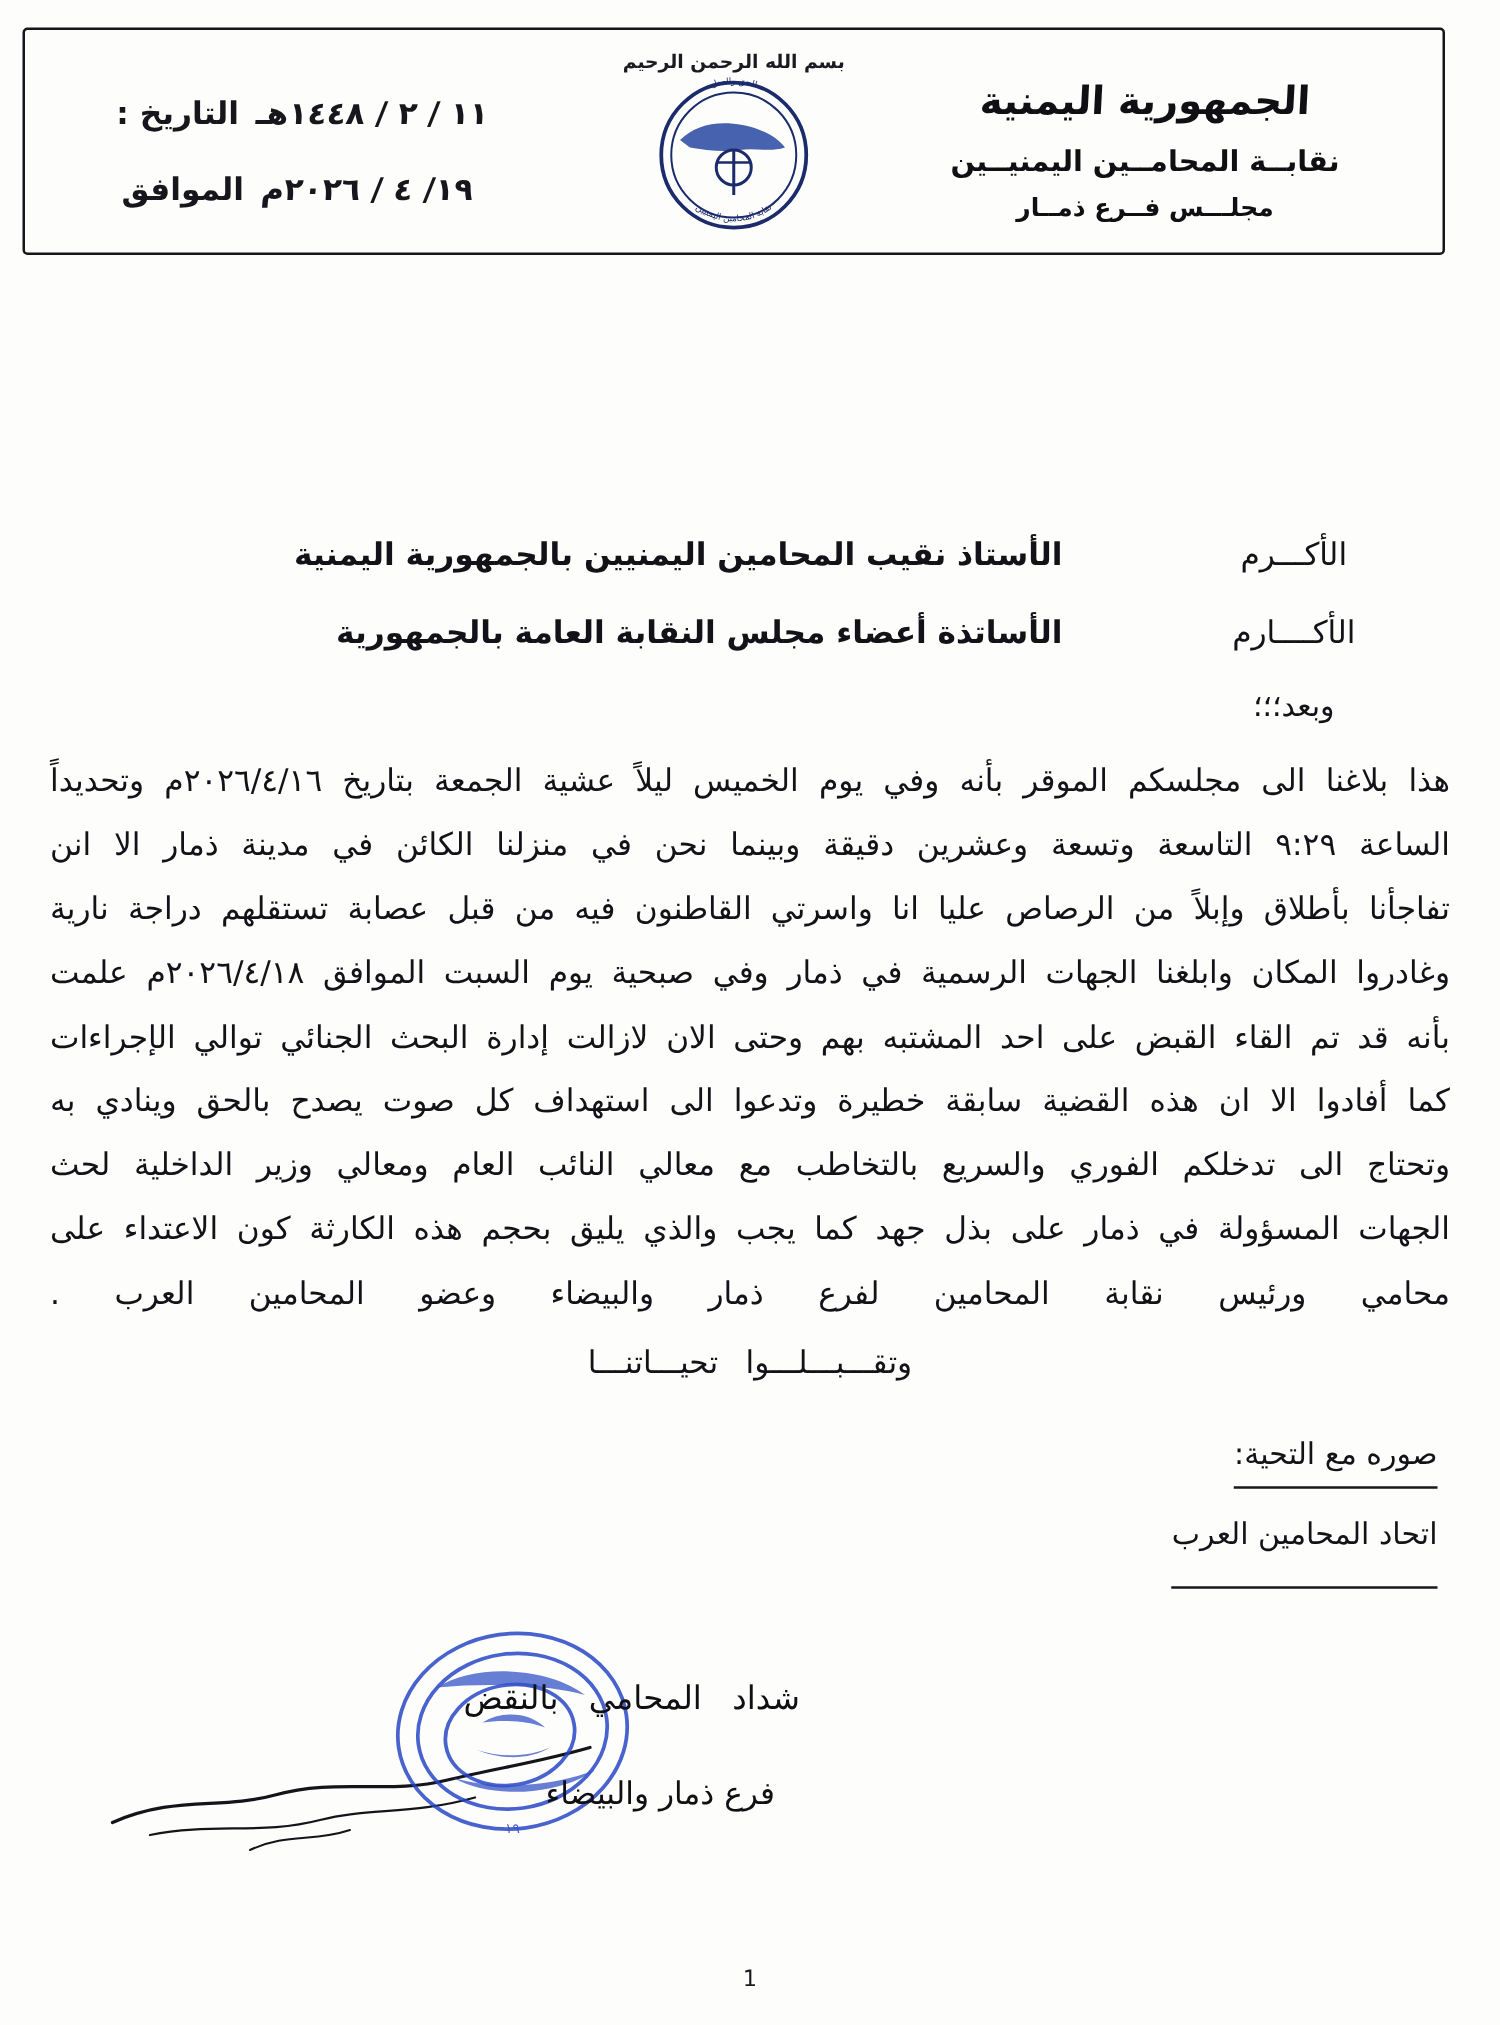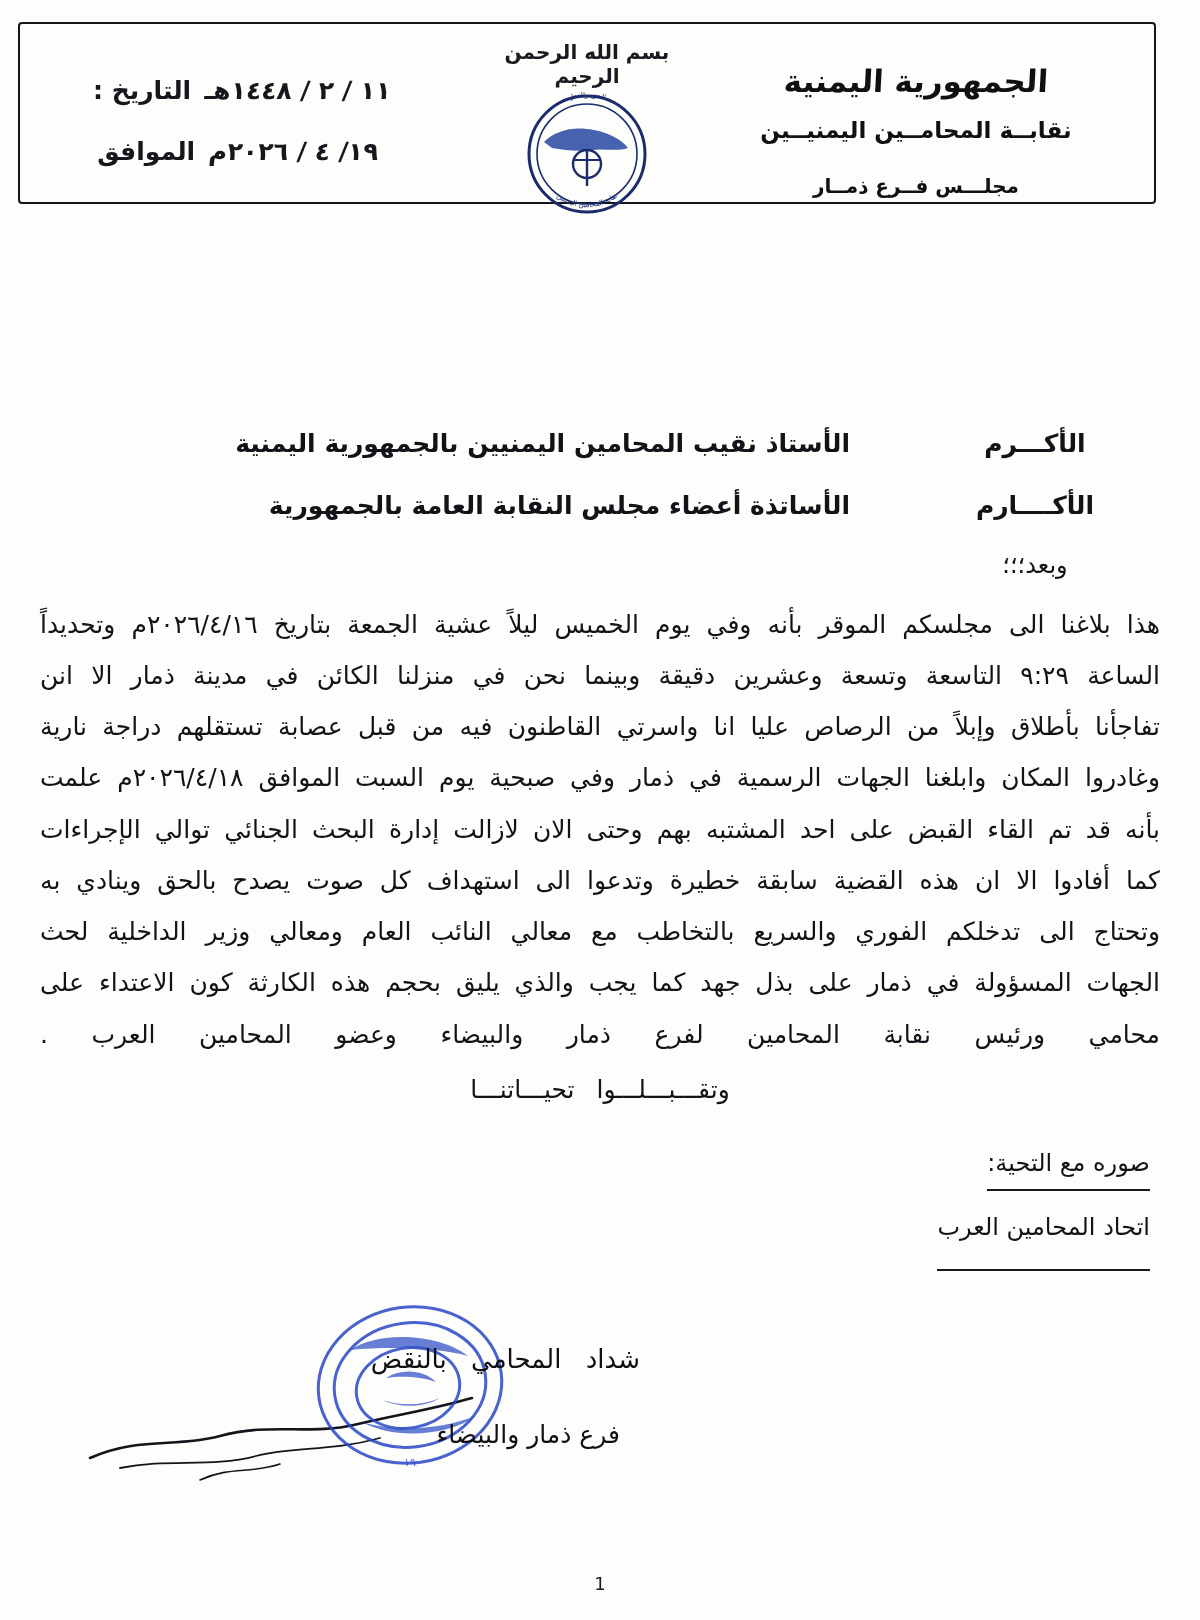--- a/index.html
+++ b/index.html
@@ -46,39 +46,39 @@
     font-size: 31px;
     font-weight: 700;
     letter-spacing: 1px;
     transform: skewX(-3deg);
     margin-bottom: 8px;
   }
   .org-sub1 {
     font-size: 23px;
     font-weight: 700;
     letter-spacing: 3px;
-    margin-bottom: 24px;
+    margin-bottom: 4px;
   }
   .org-sub2 {
     font-size: 20px;
     font-weight: 700;
     letter-spacing: 7px;
   }
 
   
   .emblem-wrap {
     position: absolute;
     left: 50%;
     top: 16px;
     transform: translateX(-50%);
     text-align: center;
     width: 230px;
   }
   .basmala {
-    font-size: 20px;
+    font-size: 15px;
     color: #1a1a22;
     letter-spacing: 1px;
     margin-bottom: 2px;
     font-weight: 700;
     text-align: center;
   }
   .emblem {
     width: 150px;
     height: 128px;
     margin: 0 auto;
@@ -132,21 +132,21 @@
     justify-content: flex-start;
     align-items: baseline;
     gap: 60px;
     margin-bottom: 14px;
   }
   .addr-honor {
     width: 250px;
     text-align: center;
     letter-spacing: 6px;
     font-size: 25px;
-    font-weight: 700;
+    font-weight: 400;
   }
   .addr-main {
     flex: 1;
     text-align: right;
     font-size: 25px;
     font-weight: 600;
     letter-spacing: 0.5px;
   }
   .greet-line {
     display: flex;

